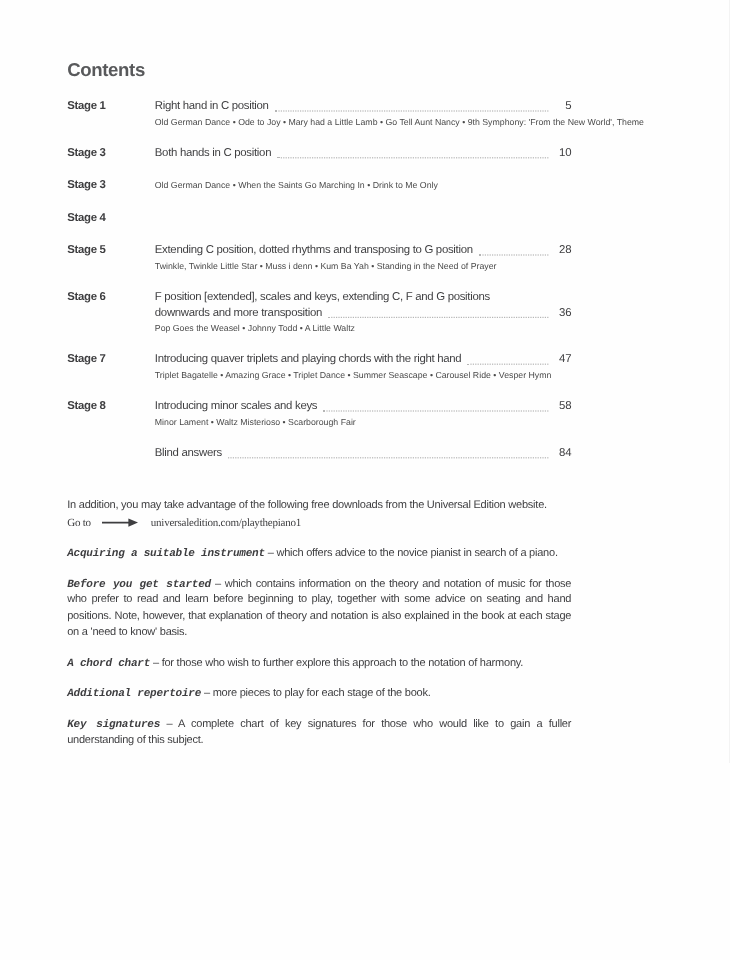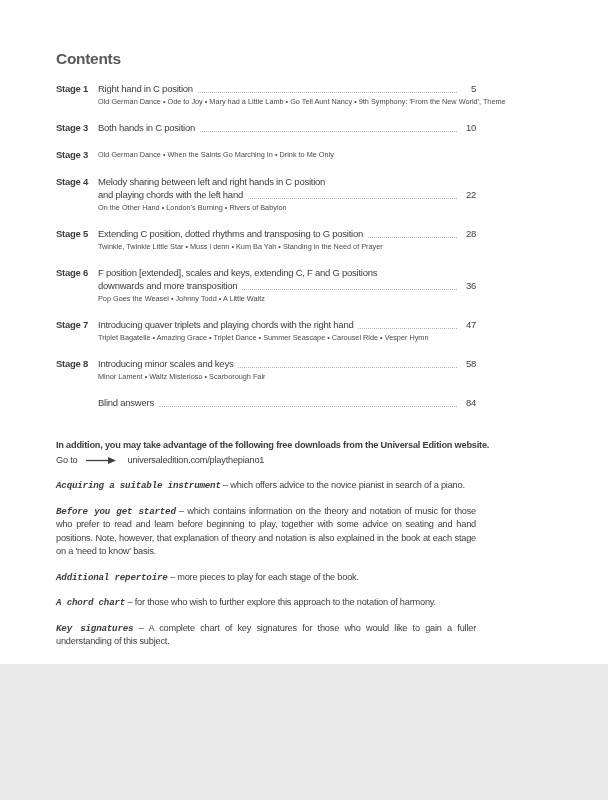--- a/index.html
+++ b/index.html
@@ -1,46 +1,46 @@
 <!DOCTYPE html>
 <html><head>
 <meta charset="utf-8">
 <style>
   html,body { margin:0; padding:0; background:#e9e9e9; }
   .page {
     position:relative;
-    width:608px; height:664px;
+    width:608px; height:800px;
     background:#fefefe;
     overflow:hidden;
     font-family:"Liberation Sans","DejaVu Sans",sans-serif;
     color:#3e3e40;
   }
   .content {
     position:absolute; left:56px; top:50px; width:420px;
   }
   h1.contents-heading {
     font-size:15.5px; font-weight:bold; letter-spacing:-0.3px;
     color:#58595b; margin:0 0 14px 0;
   }
   
   .toc { font-size:9.5px; letter-spacing:-0.25px; }
-  .toc-row { display:flex; margin-bottom:14px; }
+  .toc-row { display:flex; margin-bottom:14px;gap:31px; }
   .stage-label { flex:0 0 42px; width:42px; font-weight:bold; white-space:nowrap; line-height:13px; }
   .stage-content { flex:1; min-width:0; }
   .title-line { display:flex; align-items:flex-end; line-height:13px; }
   .title-text { white-space:nowrap; }
   .title-first { line-height:13px; white-space:nowrap; }
   .leader { flex:1; border-bottom:1.8px dotted #b5b5b5; margin:0 5px 2.5px 5px; min-width:12px; }
   .pagenum { min-width:14px; text-align:right; line-height:13px; }
   .pieces { font-size:7.3px; letter-spacing:0; color:#4a4a4a; line-height:10px; margin-top:2px; white-space:nowrap; }
   .aural-row { margin-top:6px; }
   
   .downloads { margin-top:30px; font-size:9.2px; letter-spacing:-0.2px; line-height:13.5px; }
-  .dl-intro-line { white-space:nowrap;font-weight:bold; }
-  .goto-line { display:flex; align-items:center; margin-top:1px; }
+  .dl-intro-line { white-space:nowrap; }
+  .goto-line { display:flex; align-items:center; margin-top:1px;font-family:Liberation Serif, serif; }
   .goto-label { margin-right:9px; }
   .arrow-wrap { margin-right:11px; display:flex; align-items:center; }
   .dl-item { margin:12px 0 0 0; text-align:justify; }
   .dl-lead { font-weight:bold; font-style:italic;font-family:Liberation Mono, monospace; }
   p { margin:0; }
 </style>
 </head>
 <body>
 
 <div class="page">
@@ -75,29 +75,20 @@
 
       <div class="toc-row">
         <div class="stage-label">Stage 3</div>
         <div class="stage-content">
           <div class="pieces">Old German Dance • When the Saints Go Marching In • Drink to Me Only</div>
         </div>
       </div>
 
       <div class="toc-row">
         <div class="stage-label">Stage 4</div>
-        <div class="stage-content">
-          <div class="title-first">Melody sharing between left and right hands in C position</div>
-          <div class="title-line">
-            <span class="title-text">and playing chords with the left hand</span>
-            <span class="leader"></span>
-            <span class="pagenum">22</span>
-          </div>
-          <div class="pieces">On the Other Hand • London's Burning • Rivers of Babylon</div>
-        </div>
       </div>
 
       <div class="toc-row">
         <div class="stage-label">Stage 5</div>
         <div class="stage-content">
           <div class="title-line">
             <span class="title-text">Extending C position, dotted rhythms and transposing to G position</span>
             <span class="leader"></span>
             <span class="pagenum">28</span>
           </div>
@@ -177,27 +168,27 @@
         <span class="dl-lead">Acquiring a suitable instrument</span>
         <span>– which offers advice to the novice pianist in search of a piano.</span>
       </p>
 
       <p class="dl-item">
         <span class="dl-lead">Before you get started</span>
         <span>– which contains information on the theory and notation of music for those who prefer to read and learn before beginning to play, together with some advice on seating and hand positions. Note, however, that explanation of theory and notation is also explained in the book at each stage on a 'need to know' basis.</span>
       </p>
 
       <p class="dl-item">
-        <span class="dl-lead">Additional repertoire</span>
-        <span>– more pieces to play for each stage of the book.</span>
+        <span class="dl-lead">A chord chart</span>
+        <span>– for those who wish to further explore this approach to the notation of harmony.</span>
       </p>
 
       <p class="dl-item">
-        <span class="dl-lead">A chord chart</span>
-        <span>– for those who wish to further explore this approach to the notation of harmony.</span>
+        <span class="dl-lead">Additional repertoire</span>
+        <span>– more pieces to play for each stage of the book.</span>
       </p>
 
       <p class="dl-item">
         <span class="dl-lead">Key signatures</span>
         <span>– A complete chart of key signatures for those who would like to gain a fuller understanding of this subject.</span>
       </p>
 
     </div>
   </div>
 </div>

